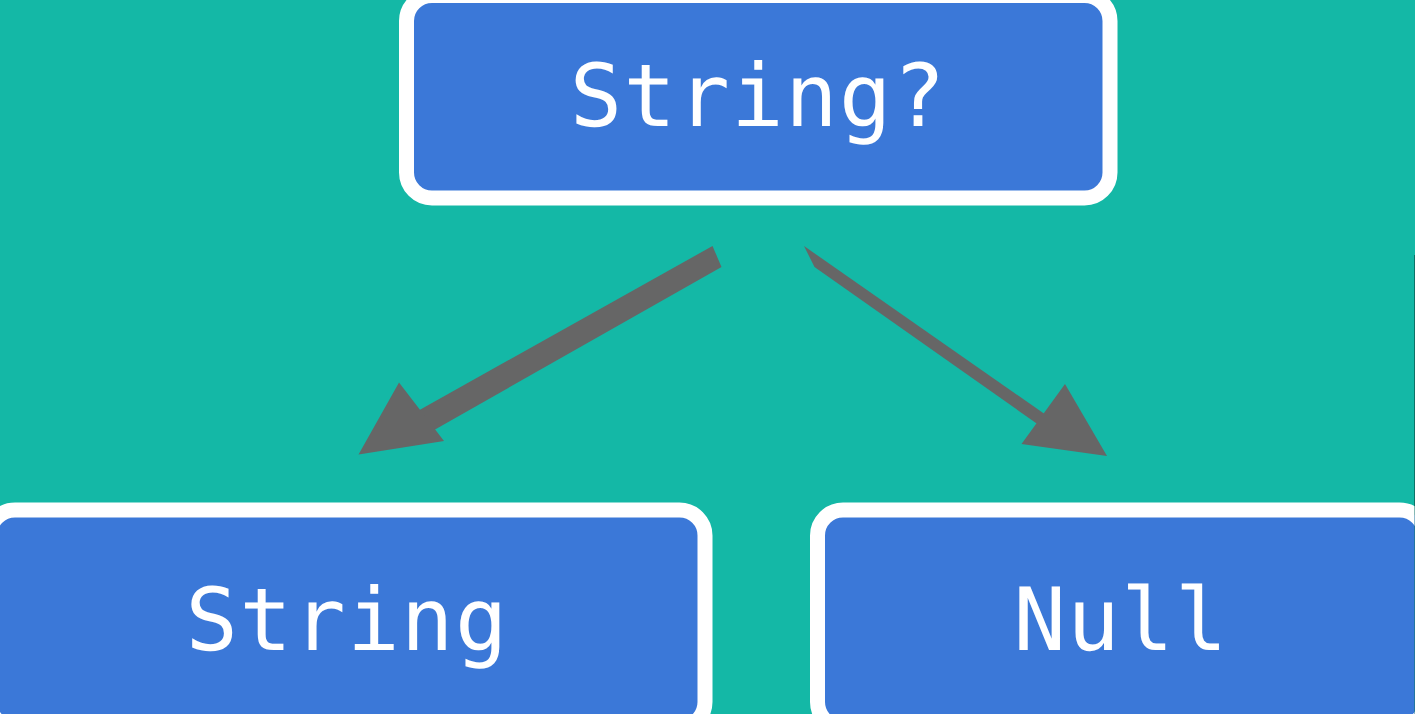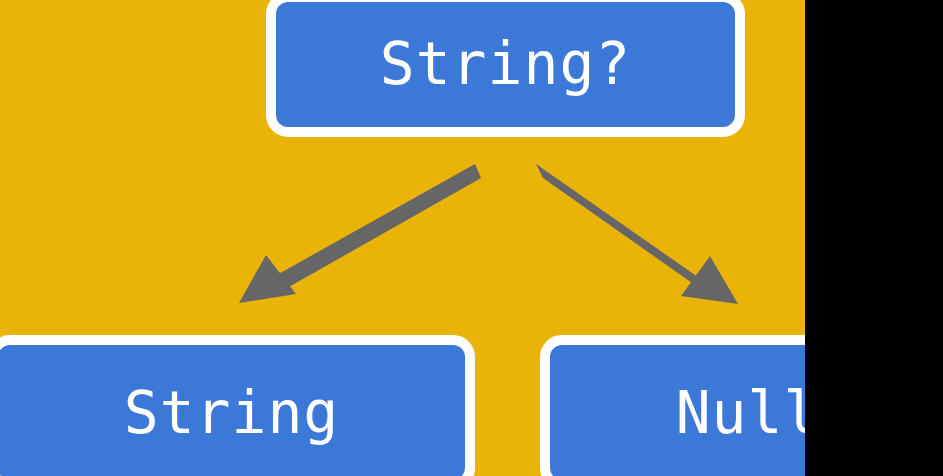--- a/index.html
+++ b/index.html
@@ -8,23 +8,23 @@
     background: #000000;
   }
   body {
     width: 943px;
     height: 476px;
     overflow: hidden;
     font-family: "DejaVu Sans Mono", "Liberation Mono", monospace;
   }
   #diagram {
     position: relative;
-    width: 805px;
+    width: 943px;
     height: 476px;
-    background: #eab308;
+    background: #14b8a6;
     overflow: hidden;
   }
   .edge-layer {
     position: absolute;
     left: 0;
     top: 0;
     width: 943px;
     height: 476px;
     pointer-events: none;
   }

